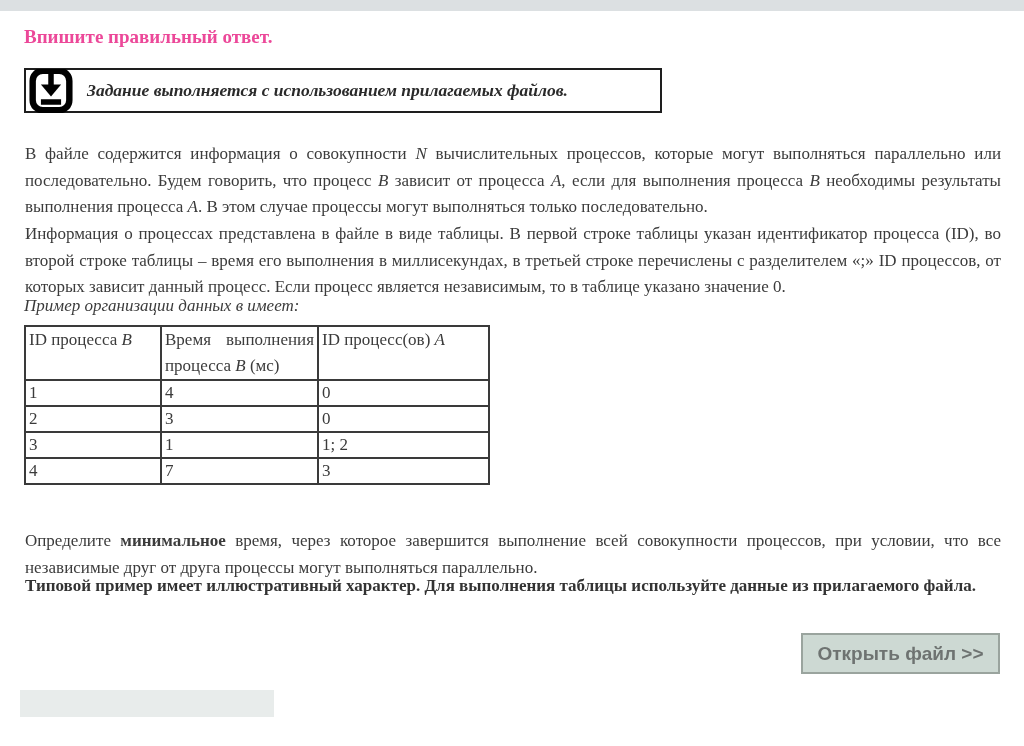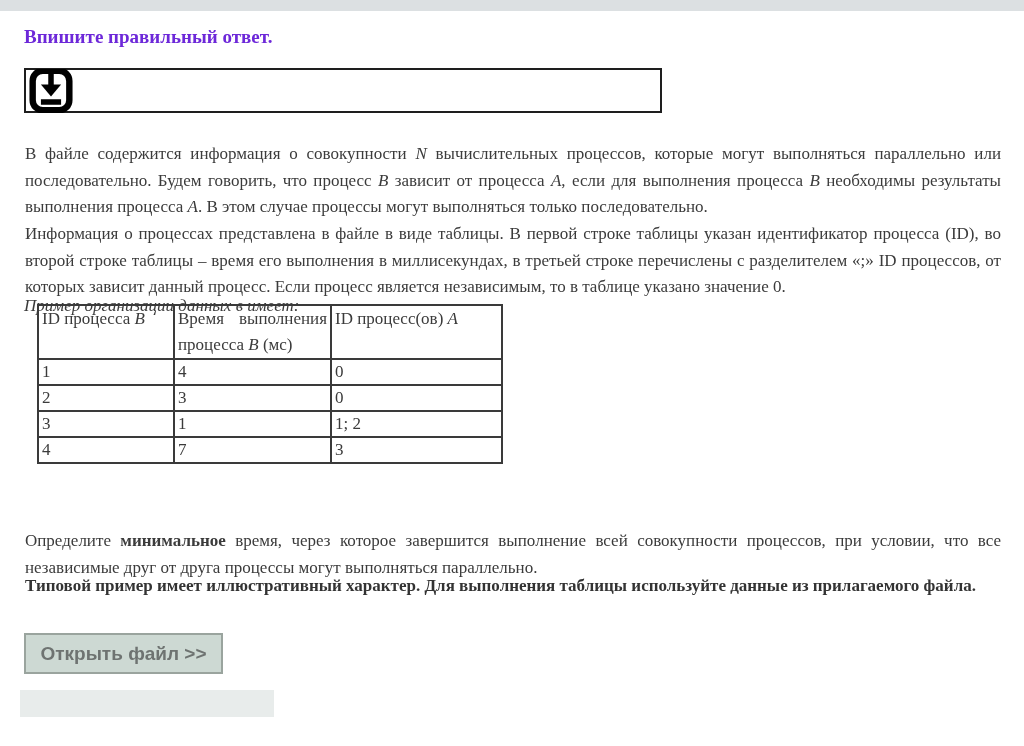--- a/index.html
+++ b/index.html
@@ -3,45 +3,45 @@
 <meta charset="utf-8">
 <style>
   * { margin:0; padding:0; box-sizing:border-box; }
   html,body { width:1024px; height:746px; background:#ffffff; overflow:hidden; }
   body { font-family:"Liberation Serif", serif; color:#3a3a3a; position:relative; }
 
   .topbar { position:absolute; left:0; top:0; width:1024px; height:11px; background:#dce0e2; }
 
   .content { position:absolute; left:24px; top:0; width:976px; }
 
-  .heading { position:absolute; top:26px; left:0; font-size:19px; font-weight:bold; color:#6d28d9; }
+  .heading { position:absolute; top:26px; left:0; font-size:19px; font-weight:bold; color:#ec4899; }
 
   .attach-box { position:absolute; top:68px; left:0; width:638px; height:45px;
                 border:2px solid #1e1e1e; display:flex; align-items:center; }
   .attach-icon { flex:0 0 auto; width:48px; height:44px; margin-left:3px; display:flex; align-items:center; }
   .attach-text { font-size:17.5px; font-style:italic; font-weight:bold; color:#2a2a2a; margin-left:10px; }
 
   .par { position:absolute; left:1px; width:976px; font-size:17px; line-height:26.5px;
          text-align:justify; color:#3b3b3b; }
   .p1 { top:141px; }
   .p2 { top:221px; }
   .caption { position:absolute; left:0; top:296px; font-size:17px; font-style:italic; color:#3b3b3b; }
 
-  table.example { position:absolute; left:0; top:304px; border-collapse:collapse;
-                  width:464px; table-layout:fixed;margin-left:13px; }
+  table.example { position:absolute; left:0; top:325px; border-collapse:collapse;
+                  width:464px; table-layout:fixed; }
   table.example th, table.example td { border:2px solid #3a3a3a; font-size:17px; font-weight:normal;
                   text-align:left; vertical-align:top; padding:0 3px; color:#3b3b3b; }
   table.example th { height:53px; line-height:26px; text-align:justify; }
   table.example td { height:26px; line-height:24px; }
   col.c1 { width:136px; } col.c2 { width:157px; } col.c3 { width:171px; }
 
   .question { top:500px;margin-top:28px; }
   .note { top:573px; font-weight:bold; color:#333; }
 
-  .btn-row { position:absolute; left:0; top:633px; width:976px; display:flex; justify-content:flex-start; }
+  .btn-row { position:absolute; left:0; top:633px; width:976px; display:flex; justify-content:flex-end; }
   .open-btn { width:199px; height:41px; background:#cdd9d3; border:2px solid #9aa49e;
               color:#6e7371; font-family:"Liberation Sans", sans-serif; font-weight:bold;
               font-size:19px; cursor:pointer; }
 
   .answer-input { position:absolute; left:20px; top:690px; width:254px; height:27px;
                   background:#e8eceb; border:none; outline:none;
                   font-family:"Liberation Sans", sans-serif; font-size:15px; padding:0 6px; }
 
   .i { font-style:italic; }
   .b { font-weight:bold; }
@@ -57,20 +57,21 @@
 
   <div class="attach-box">
     <span class="attach-icon">
       <svg viewBox="0 0 48 48" width="44" height="44" aria-hidden="true">
         <rect x="4" y="2" width="40" height="43" rx="11" fill="none" stroke="#000" stroke-width="7"></rect>
         <rect x="21" y="4" width="6" height="15" fill="#000"></rect>
         <polygon points="13,17 35,17 24,30" fill="#000"></polygon>
         <rect x="13" y="33" width="22" height="6" fill="#000"></rect>
       </svg>
     </span>
+    <span class="attach-text"><span class="i b">Задание выполняется с использованием прилагаемых файлов.</span></span>
   </div>
 
   <p class="par p1"><span>В файле содержится информация о совокупности </span><span class="i">N</span><span> вычислительных процессов, которые могут выполняться параллельно или последовательно. Будем говорить, что процесс </span><span class="i">B</span><span> зависит от процесса </span><span class="i">A</span><span>, если для выполнения процесса </span><span class="i">B</span><span> необходимы результаты выполнения процесса </span><span class="i">A</span><span>. В этом случае процессы могут выполняться только последовательно.</span></p>
 
   <p class="par p2"><span>Информация о процессах представлена в файле в виде таблицы. В первой строке таблицы указан идентификатор процесса (ID), во второй строке таблицы – время его выполнения в миллисекундах, в третьей строке перечислены с разделителем «;» ID процессов, от которых зависит данный процесс. Если процесс является независимым, то в таблице указано значение 0.</span></p>
 
   <div class="caption">Пример организации данных в имеет:</div>
 
   <table class="example">
     <colgroup>

